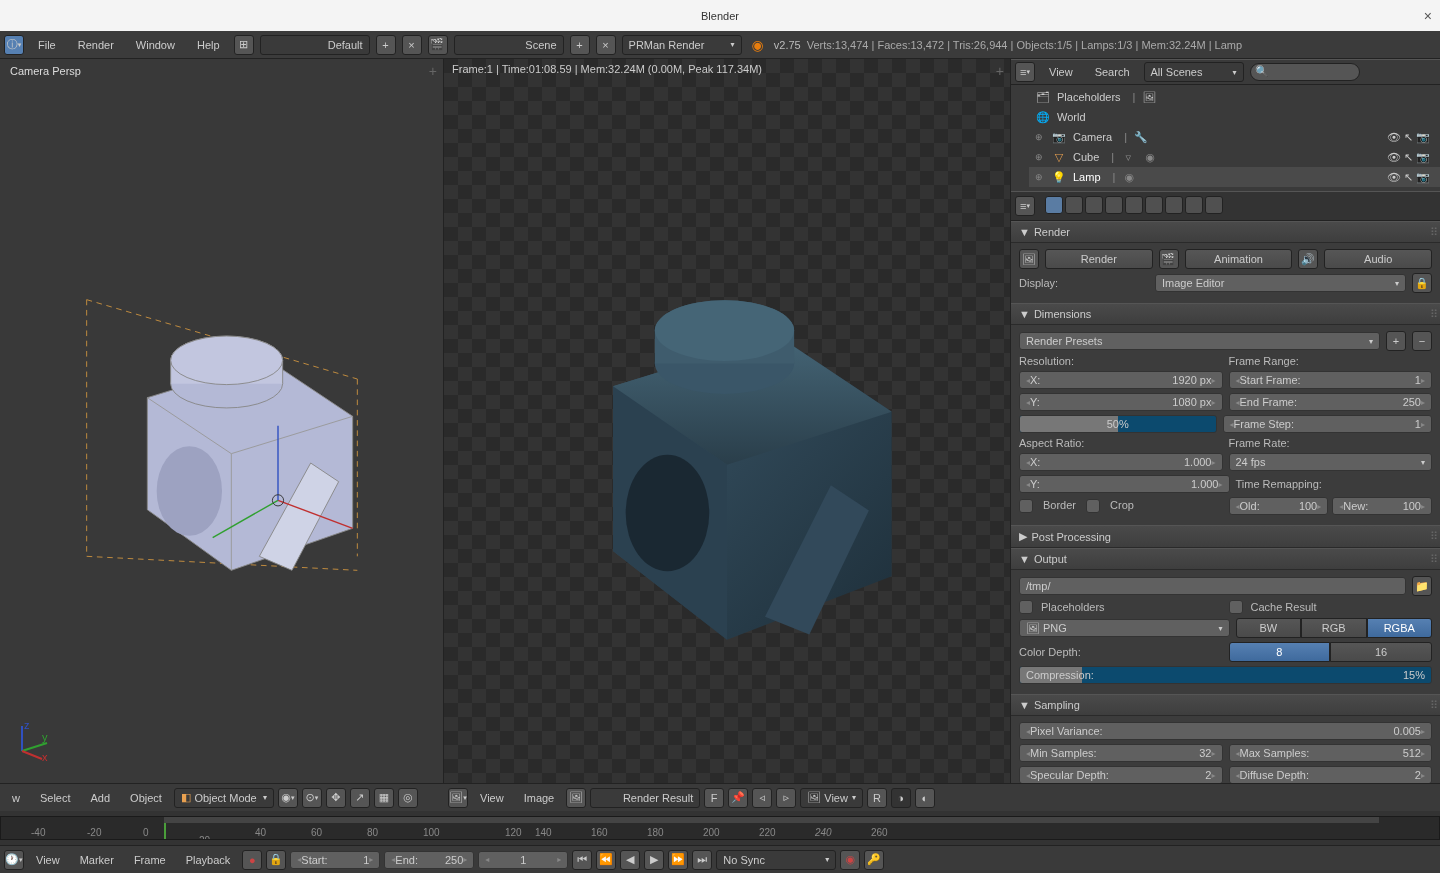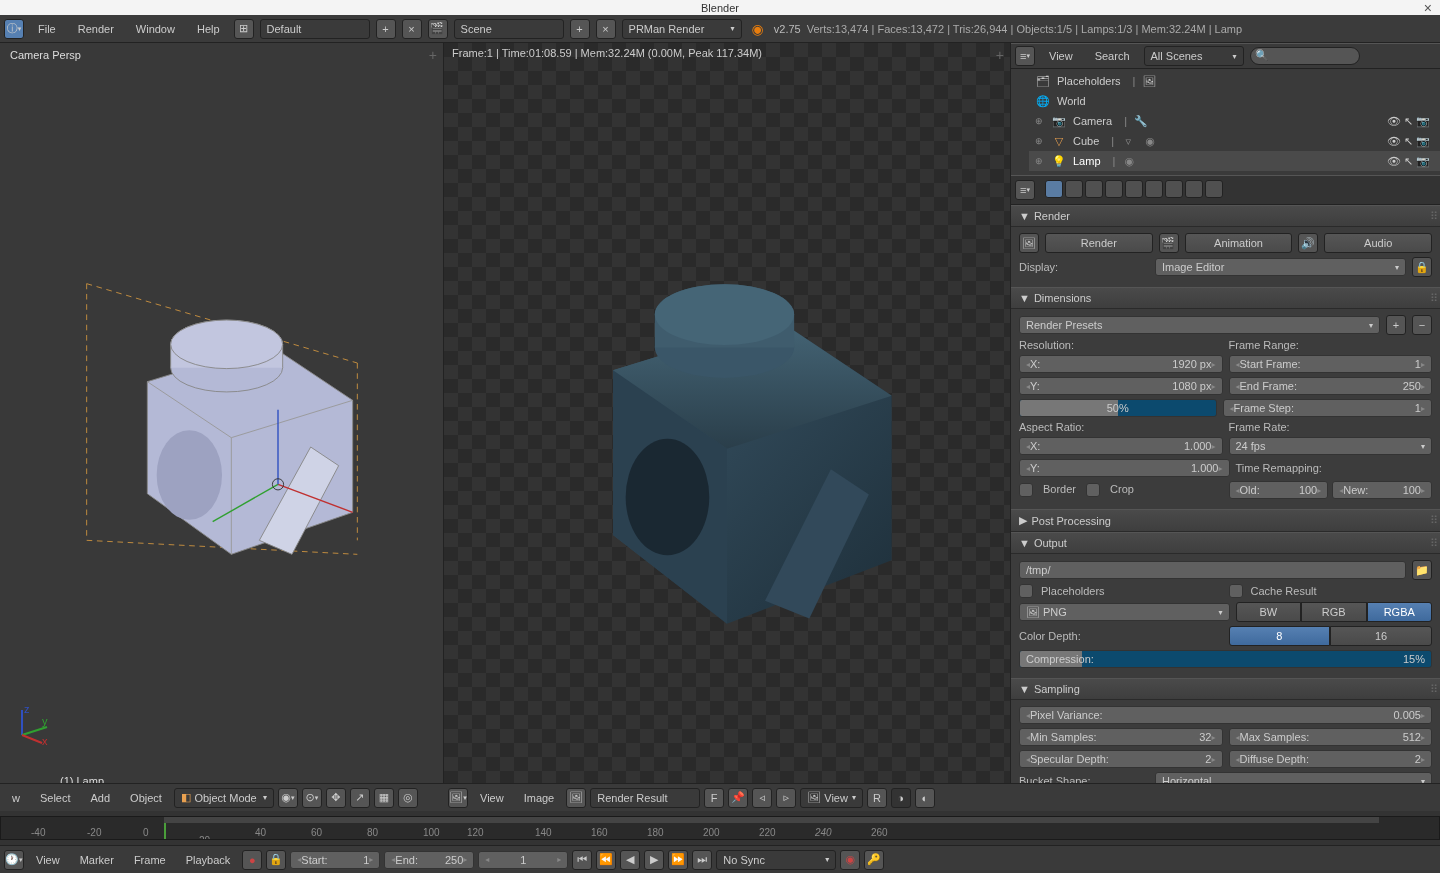--- a/index.html
+++ b/index.html
@@ -1,22 +1,22 @@
 <!DOCTYPE html>
 <html><head>
 <meta charset="utf-8">
 <style>
 * { margin:0; padding:0; box-sizing:border-box; font-family:sans-serif; font-size:11px; }
 body { background:#393939; color:#ccc; width:1440px; height:873px; overflow:hidden; position:relative; }
-.titlebar { height:15px; background:#f4f4f4; color:#333; display:flex; align-items:center; justify-content:center; position:relative; }
+.titlebar { height:31px; background:#f4f4f4; color:#333; display:flex; align-items:center; justify-content:center; position:relative; }
 .titlebar-close { position:absolute; right:8px; color:#555; font-size:14px; cursor:pointer; }
 .topbar { height:28px; background:#3b3b3b; display:flex; align-items:center; padding:0 4px; gap:6px; border-bottom:1px solid #222; }
 .menu-item { color:#ccc; padding:0 8px; cursor:pointer; }
 .iconbtn { width:20px; height:20px; background:#555; border:1px solid #222; border-radius:3px; display:flex; align-items:center; justify-content:center; color:#ccc; cursor:pointer; }
-.hdr-select { height:20px; background:#3a3a3a; border:1px solid #222; border-radius:3px; color:#ccc; padding:0 6px; display:flex; align-items:center; }
+.hdr-select { height:20px; background:#3a3a3a; border:1px solid #222; border-radius:3px; color:#ccc; padding:0 6px; display:flex; align-items:center;justify-content:flex-end; }
 .main { display:flex; height:calc(873px - 31px - 28px - 62px); }
 .view3d { width:444px; background:#393939; position:relative; border-right:1px solid #222; display:flex; flex-direction:column; }
 .view3d-canvas { flex:1; background:#393939; position:relative; overflow:hidden; }
 .render-view { flex:1; background-color:#303030; background-image:repeating-conic-gradient(#333 0% 25%, #2a2a2a 0% 50%); background-size:28px 28px; position:relative; display:flex; flex-direction:column; }
 .render-info { padding:4px 8px; color:#ccc; font-size:11px; position:absolute; top:0; left:0; }
 .props { width:430px; background:#3c3c3c; display:flex; flex-direction:column; overflow-y:auto; border-left:1px solid #222; }
 .outliner { background:#3a3a3a; }
 .outliner-hdr { height:26px; display:flex; align-items:center; gap:6px; padding:0 4px; border-top:1px solid #555; border-bottom:1px solid #222; }
 .outliner-item { display:flex; align-items:center; gap:6px; padding:2px 6px; }
 .outliner-icon { width:16px; height:16px; display:inline-flex; align-items:center; justify-content:center; }
@@ -530,21 +530,21 @@
       <div style="position:absolute;top:0;height:6px;left:163px;right:60px;background:#444"></div>
       <div id="timeline-ticks">
           <span class="tick" style="left: 30px; top: 10px;">-40</span>
           <span class="tick" style="left: 86px; top: 10px;">-20</span>
           <span class="tick" style="left: 142px; top: 10px;">0</span>
           <span class="tick" style="left: 198px; top: 18px;">20</span>
           <span class="tick" style="left: 254px; top: 10px;">40</span>
           <span class="tick" style="left: 310px; top: 10px;">60</span>
           <span class="tick" style="left: 366px; top: 10px;">80</span>
           <span class="tick" style="left: 422px; top: 10px;">100</span>
-          <span class="tick" style="left: 466px; top: 10px;">120</span>
+          <span class="tick" style="left: 504px; top: 10px;">120</span>
           <span class="tick" style="left: 534px; top: 10px;">140</span>
           <span class="tick" style="left: 590px; top: 10px;">160</span>
           <span class="tick" style="left: 646px; top: 10px;">180</span>
           <span class="tick" style="left: 702px; top: 10px;">200</span>
           <span class="tick" style="left: 758px; top: 10px;">220</span>
           <span class="tick" style="left: 814px; top: 10px; font-style: italic;">240</span>
           <span class="tick" style="left: 870px; top: 10px;">260</span>
         </div>
     </div>
   </div>

